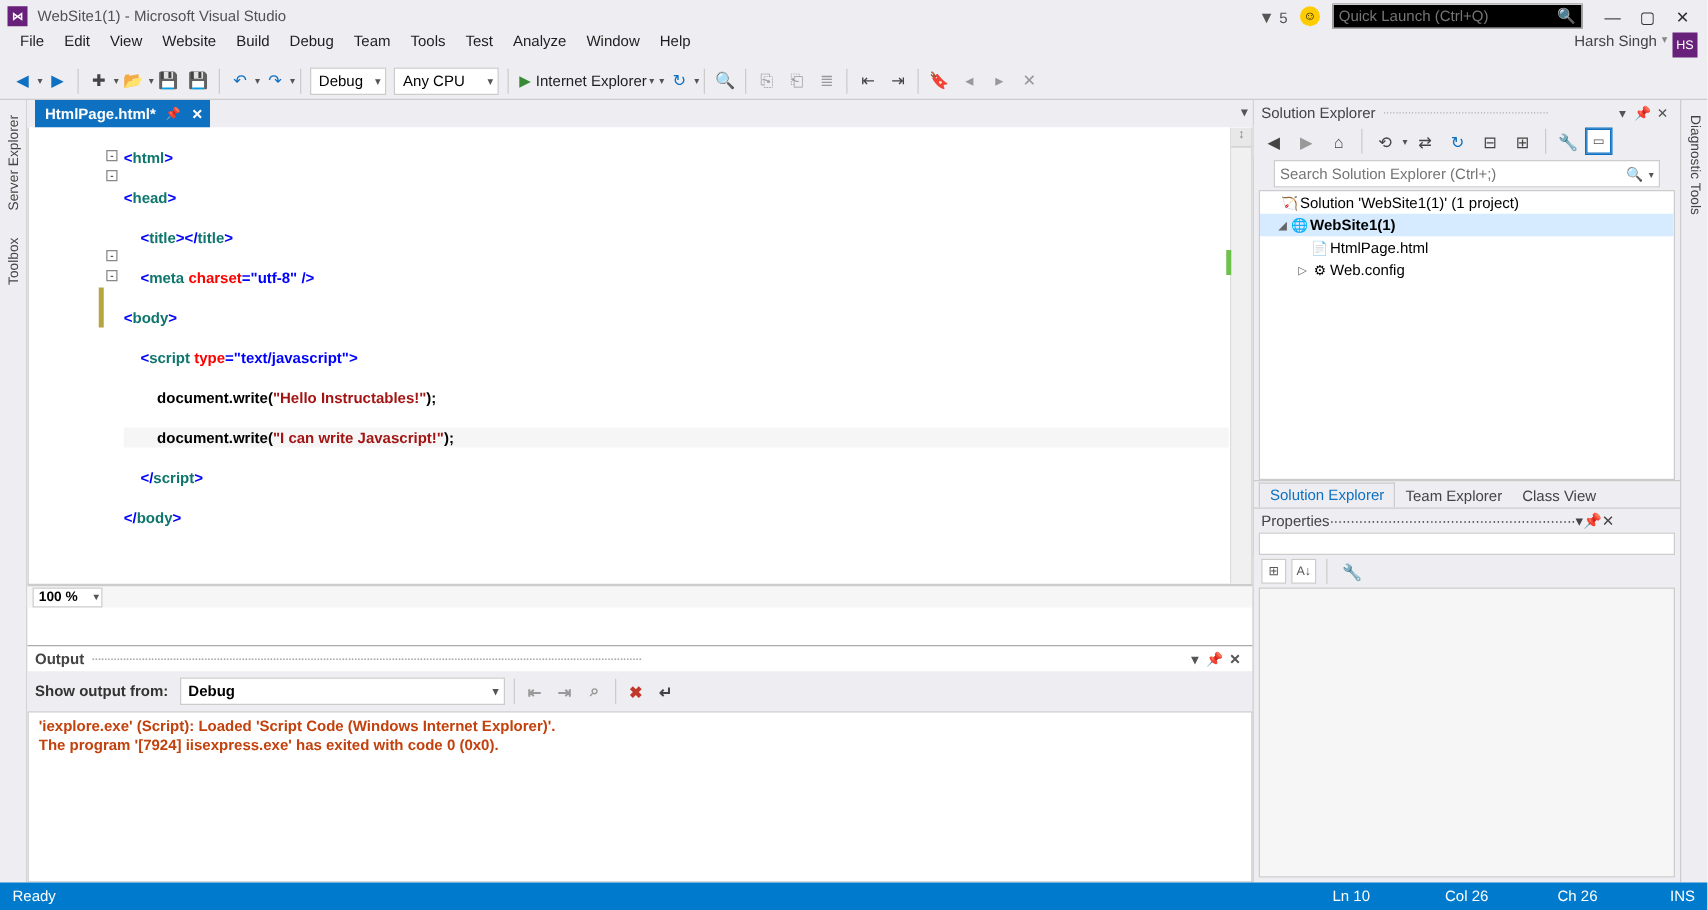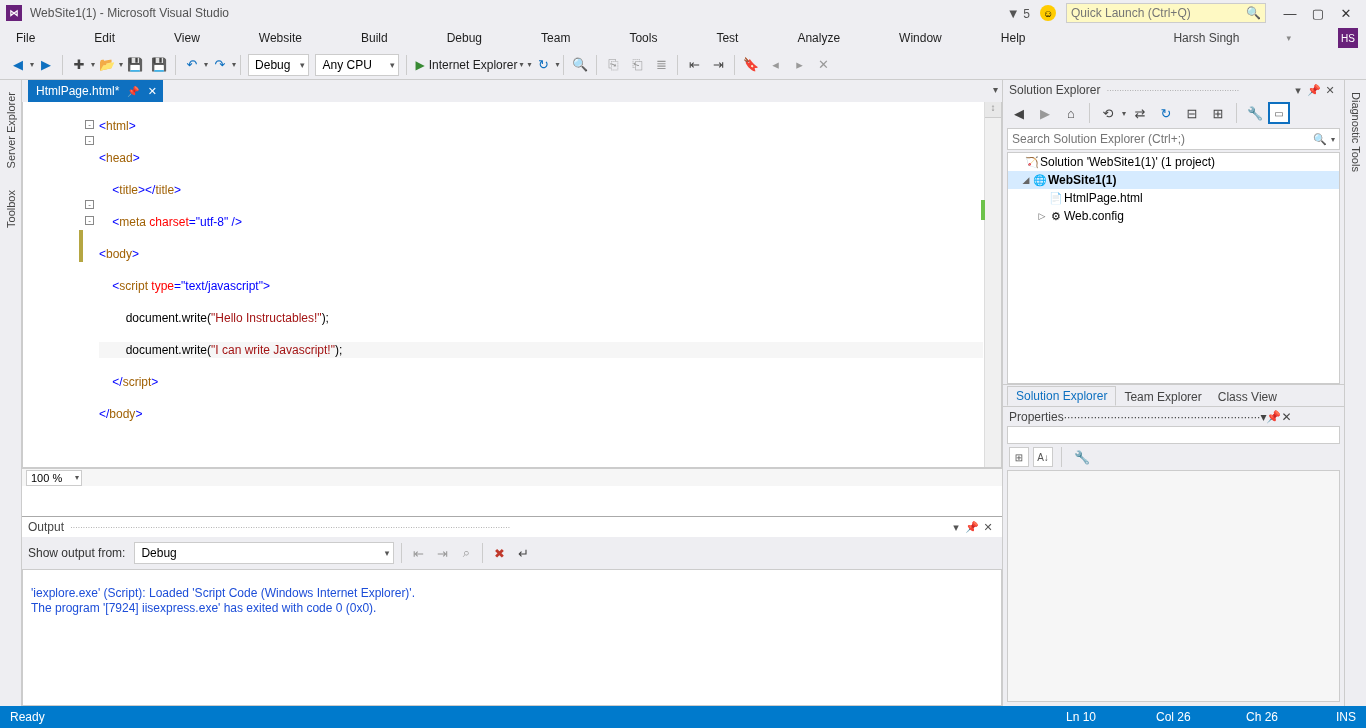--- a/index.html
+++ b/index.html
@@ -3,76 +3,76 @@
 <meta charset="utf-8">
 <style>
 * { margin: 0; padding: 0; box-sizing: border-box; font-family: "Segoe UI", Tahoma, sans-serif; font-size: 12px; }
 body { background: #eeeef2; width: 1366px; height: 728px; overflow: hidden; display: flex; flex-direction: column; }
 .titlebar { height: 26px; display: flex; align-items: center; padding: 0 6px; }
 .titlebar .vs-logo { width: 16px; height: 16px; background: #68217a; margin-right: 8px; display: inline-flex; align-items: center; justify-content: center; color: #fff; font-size: 9px; font-weight: bold;}
 .titlebar .title-text { color: #525252; }
 .titlebar .spacer { flex: 1; }
 .titlebar .flag { color: #555; font-size: 13px; margin-right: 10px; cursor:pointer; }
 .titlebar .smiley { width:16px; height:16px; border-radius:50%; background:#ffcc00; margin-right:10px; display:inline-flex; align-items:center; justify-content:center; font-size:10px; cursor:pointer; }
-.quick-launch { width: 200px; height: 20px; border: 1px solid #ccc; background: #fef9c3; display: flex; align-items: center; padding: 0 4px; margin-right: 10px;}
+.quick-launch { width: 200px; height: 20px; border: 1px solid #ccc; background: #000000; display: flex; align-items: center; padding: 0 4px; margin-right: 10px;}
 .quick-launch input { border: none; outline: none; flex: 1; font-size: 12px; color: #888; background:transparent;}
 .quick-launch .mag { color:#777; font-size:12px;}
 .win-btn { width: 28px; text-align: center; color: #333; cursor: pointer; font-size: 13px;}
-.menubar { height: 24px; display: flex; align-items: center; padding: 0 8px; gap: 43px; }
+.menubar { height: 24px; display: flex; align-items: flex-start; padding: 0 8px; }
 .menubar .menu-item { padding: 0 8px; color: #1e1e1e; cursor: pointer; }
 .menubar .spacer { flex: 1; }
 .menubar .user { color: #444; margin-right:4px;}
 .menubar .badge { width: 20px; height: 20px; background: #68217a; color: #fff; display: inline-flex; align-items: center; justify-content: center; font-size: 10px; margin-left:4px; }
 .toolbar { height: 30px; display: flex; align-items: center; padding: 0 6px; border-bottom: 1px solid #ccc; background:#eeeef2;}
 .tbtn { width: 22px; height: 22px; display: inline-flex; align-items: center; justify-content: center; color: #444; cursor: pointer; margin: 0 1px; font-size:13px;}
 .tbtn.blue { color: #0e70c0; }
 .tbtn.gray { color: #999; }
 .tsep { width: 1px; height: 20px; background: #ccc; margin: 0 4px; }
 .tcombo { height: 22px; border: 1px solid #ccc; background: #fff; display: inline-flex; align-items: center; padding: 0 18px 0 6px; position: relative; font-size:12px; cursor:pointer; margin: 0 3px;}
 .tcombo::after { content:"▾"; position:absolute; right:4px; font-size:9px; color:#555;}
 .play { color: #388a34; font-size:12px; margin-left:4px;}
 .playlabel { color: #1e1e1e; }
 .main { flex: 1; display: flex; overflow: hidden;}
 .leftrail { width: 22px; background: #eeeef2; border-right: 1px solid #ccc; display:flex; flex-direction:column; align-items:center; padding-top: 6px; gap:10px;}
 .leftrail .tab { writing-mode: vertical-rl; transform: rotate(180deg); font-size: 11px; color: #444; padding: 6px 2px; cursor: pointer;}
-.center { flex: 1; display: flex; flex-direction: column; background:#fff;}
+.center { flex: 1; display: flex; flex-direction: column; background:#fff;font-weight:bold;}
 .tabrow { height: 22px; background: #eeeef2; display: flex; align-items: flex-end; padding-left: 6px; position:relative;}
 .file-tab { background: #0e70c0; color: #fff; height: 22px; display: inline-flex; align-items: center; padding: 0 6px 0 8px; font-size: 12px;}
 .file-tab .close { margin-left: 8px; cursor: pointer; font-size:11px;}
 .tabrow .tabdrop { position:absolute; right:4px; top:4px; color:#555; font-size:10px; cursor:pointer;}
 .editor-wrap { flex: 1; background: #fff; overflow: hidden; position: relative; border:1px solid #ccc; border-top:none;}
 .gutter { position:absolute; left:0; top:0; bottom:0; width:60px; }
 .outline-col { position:absolute; left:60px; top:0; bottom:0; width:14px;}
 .outline-mark { position:absolute; left:2px; width:9px; height:9px; border:1px solid #888; font-size:8px; line-height:7px; text-align:center; color:#555; background:#fff; cursor:pointer;}
 .change-bar { position:absolute; width:4px; background:#b5a642;}
 .change-bar.green { background:#6cc24a;}
 .code { position:absolute; left:76px; top:0; right:18px; bottom:0; font-family: Consolas, monospace; font-size: 13px; line-height: 16px; white-space: pre; color: #000; padding-top:0;}
 .code .kw { color: #0000ff; }
-.code .tag { color: #a16207; }
+.code .tag { color: #0f766e; }
 .code .attr { color: #ff0000; }
 .code .str2 { color: #a31515;}
 .code .cursor-line { background: #f6f6f6; }
 .vscroll { position:absolute; right:0; top:0; bottom:0; width:17px; background:#f0f0f0; border-left:1px solid #ddd;}
 .vscroll .splitbox { height:16px; background:#e8e8e8; border-bottom:1px solid #ccc; text-align:center; font-size:10px; color:#888;}
 .zoom-row { height:18px; background:#f6f6f6; border-top:1px solid #ccc; display:flex; align-items:center; padding-left:4px;}
 .zoom-combo { width:56px; height:16px; border:1px solid #ccc; background:#fff; display:inline-flex; align-items:center; padding:0 14px 0 4px; font-size:11px; position:relative;}
 .zoom-combo::after { content:"▾"; position:absolute; right:2px; font-size:8px; color:#555;}
 .output-panel { height: 190px; display:flex; flex-direction:column; border-top:1px solid #aaa;margin-top:30px;}
 .panel-head { height:20px; display:flex; align-items:center; padding:0 6px; color:#444;}
 .panel-head .title { font-size:12px;}
 .panel-head .dots { flex:1; overflow:hidden; color:#aaa; font-size:9px; white-space:nowrap; margin:0 6px;}
 .panel-head .hb { width:16px; text-align:center; color:#555; cursor:pointer; font-size:11px;}
 .output-toolbar { height:32px; display:flex; align-items:center; padding:0 6px; background:#eeeef2;}
 .output-toolbar .lbl { color:#333; margin-right:6px;}
-.output-body { flex:1; background:#fff; border:1px solid #ccc; font-family:Consolas,monospace; font-size:12px; line-height:15px; color:#1d4ed8; padding:16px 8px; overflow:auto;}
+.output-body { flex:1; background:#fff; border:1px solid #ccc; font-family:Consolas,monospace; font-size:12px; line-height:15px; color:#c2410c; padding:4px 8px; overflow:auto;}
 .right { width: 342px; display:flex; flex-direction:column; border-left:1px solid #ccc;}
 .rightrail { width:22px; background:#eeeef2; border-left:1px solid #ccc; display:flex; flex-direction:column; align-items:center; padding-top:6px;}
 .rightrail .tab { writing-mode: vertical-rl; font-size:11px; color:#444; padding:6px 2px; cursor:pointer;}
 .sol-toolbar { height:26px; display:flex; align-items:center; padding:0 4px; gap:2px; background:#eeeef2;}
-.search-sol { height:22px; border:1px solid #ccc; background:#fff; display:flex; align-items:center; padding:0 4px; margin:2px 4px;}
+.search-sol { height:22px; border:1px solid #ccc; background:#fff; display:flex; align-items:center; padding:0 4px; margin:2px 16px;}
 .search-sol input { border:none; outline:none; flex:1; font-size:12px; color:#888; background:transparent;}
 .tree { flex:1; background:#fff; border:1px solid #ccc; margin:0 4px; overflow:auto; font-size:12px;}
 .tree-row { display:flex; align-items:center; height:18px; padding-left:4px; cursor:pointer;}
 .tree-row.sel { background:#d6ebff;}
 .tree-row .twist { width:12px; font-size:9px; color:#666; text-align:center;}
 .tree-row .icn { width:16px; text-align:center; font-size:11px;}
 .bottom-tabs { height:22px; display:flex; align-items:flex-end; padding:0 4px; border-top:1px solid #ccc;}
 .bottom-tabs .bt { padding:2px 8px; font-size:12px; color:#444; cursor:pointer;}
 .bottom-tabs .bt.active { color:#0e70c0; border:1px solid #ccc; border-bottom:1px solid #eeeef2; background:#eeeef2;}
 .props-head { height:20px; display:flex; align-items:center; padding:0 6px; color:#444; border-top:1px solid #ccc;}

